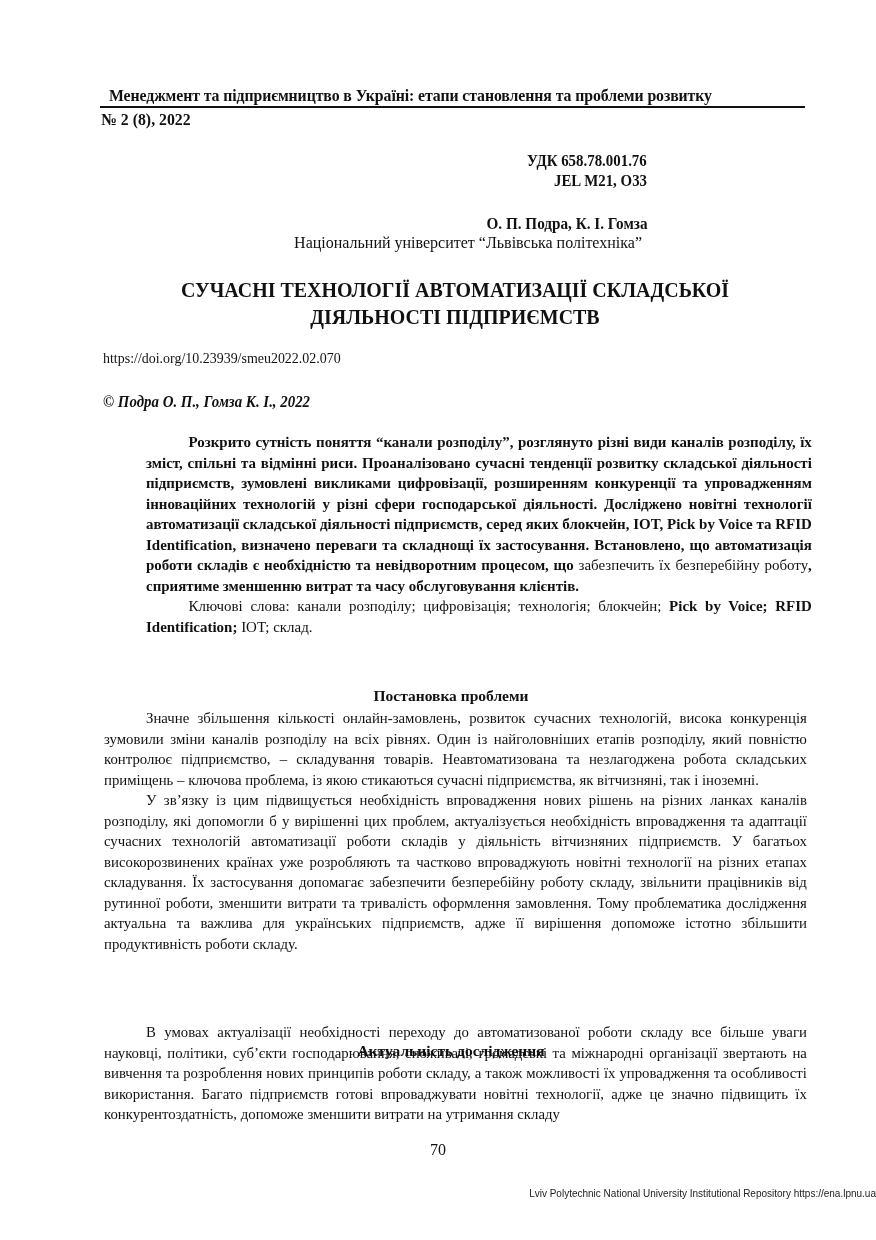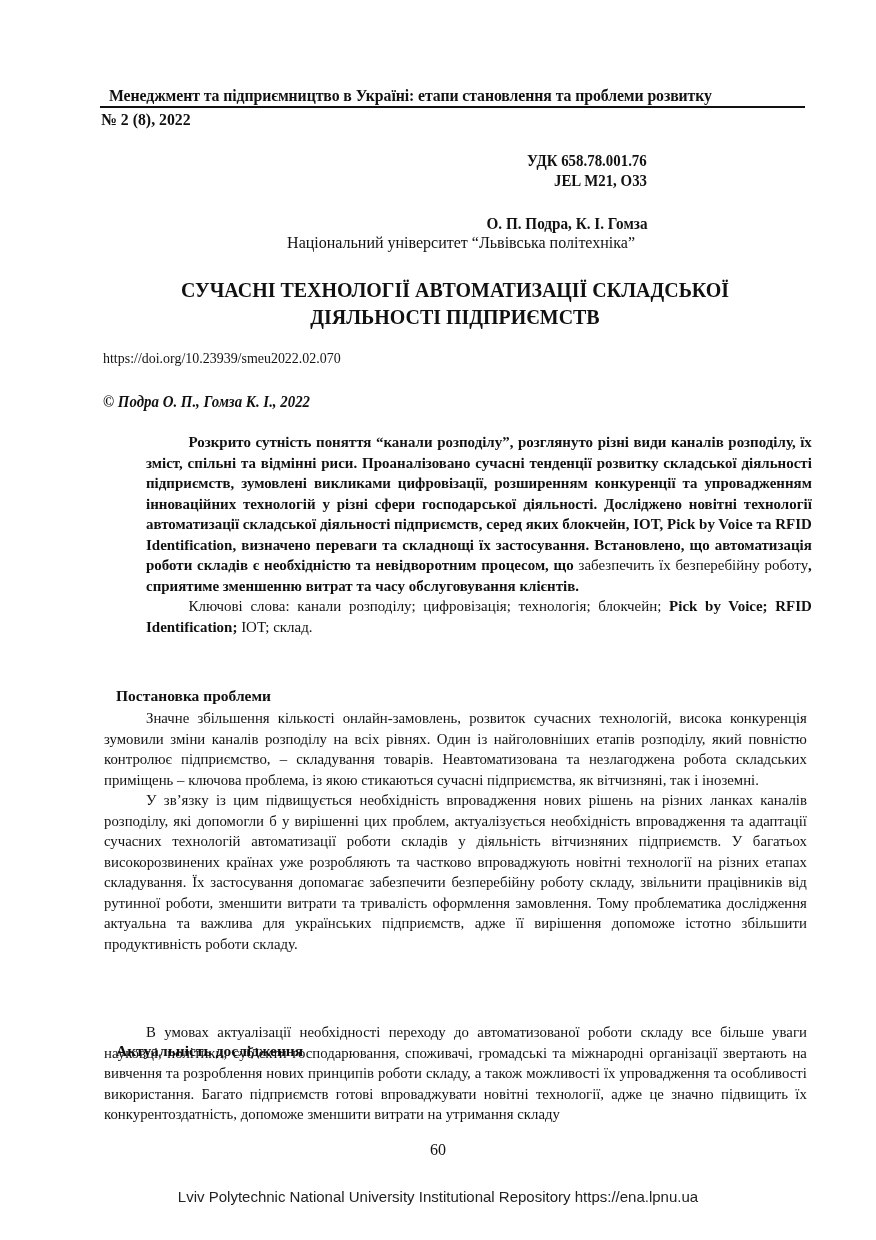--- a/index.html
+++ b/index.html
@@ -25,56 +25,56 @@
       position: absolute; right: 73px; font-weight: bold; font-size: 16px;
       transform: scaleX(0.93); transform-origin: right top; text-align: right;
     }
     .udk { top: 152px; }
     .jel { top: 172px; }
     .authors {
       position: absolute; right: 73px; top: 215px; font-weight: bold; font-size: 16px;
       transform: scaleX(0.95); transform-origin: right top; text-align: right;
     }
     .affiliation {
-      position: absolute; right: 85px; top: 234px; font-size: 16px;
+      position: absolute; right: 78px; top: 234px; font-size: 16px;
       text-align: right;
     }
     .title {
       position: absolute; left: 100px; width: 710px; top: 277px;
       text-align: center; font-weight: bold; font-size: 21px; line-height: 27px;
       transform: scaleX(0.95); transform-origin: center top;
     }
     .doi { position: absolute; left: 103px; top: 350px; font-size: 15px; transform: scaleX(0.93); transform-origin: left top; }
     .copyright {
       position: absolute; left: 103px; top: 393px; font-size: 16px; font-style: italic; font-weight: bold;
       transform: scaleX(0.93); transform-origin: left top;
     }
     .abstract {
       position: absolute; left: 146px; top: 432px; width: 690px;
       font-size: 15.5px; line-height: 20.5px; text-align: justify;
       transform: scaleX(0.965); transform-origin: left top;
     }
     .abstract p { margin: 0; text-indent: 44px; }
     .abstract .b { font-weight: bold; }
     .section-heading {
-      position: absolute; left: 116px; width: 710px; text-align: left;
+      position: absolute; left: 96px; width: 710px; text-align: center;
       font-weight: bold; font-size: 15.5px;
     }
     .body-text {
       position: absolute; left: 104px; width: 736px;
       font-size: 15.5px; line-height: 20.5px; text-align: justify;
       transform: scaleX(0.955); transform-origin: left top;
     }
     .body-text p { margin: 0; text-indent: 44px; }
     .page-number {
       position: absolute; left: 0; width: 876px; top: 1141px; text-align: center; font-size: 16px;
     }
     .footer {
-      position: absolute; left: 0; width: 876px; top: 1188px; text-align: center;
-      font-family: "Liberation Sans", sans-serif; font-size: 15px; color: #222;
+      position: absolute; left: 0; width: 876px; top: 1188px; text-align: right;
+      font-family: "Liberation Sans", sans-serif; font-size: 10px; color: #222;
     }
   </style>
 </head>
 <body>
 
 <div class="page">
 
   <div class="header-title">Менеджмент та підприємництво в Україні: етапи становлення та проблеми розвитку</div>
   <div class="header-rule"></div>
   <div class="issue">№ 2 (8), 2022</div>
@@ -102,16 +102,16 @@
   <div class="body-text" style="top:708px;">
     <p>Значне збільшення кількості онлайн-замовлень, розвиток сучасних технологій, висока конкуренція зумовили зміни каналів розподілу на всіх рівнях. Один із найголовніших етапів розподілу, який повністю контролює підприємство, – складування товарів. Неавтоматизована та незлагоджена робота складських приміщень – ключова проблема, із якою стикаються сучасні підприємства, як вітчизняні, так і іноземні.</p>
     <p>У зв’язку із цим підвищується необхідність впровадження нових рішень на різних ланках каналів розподілу, які допомогли б у вирішенні цих проблем, актуалізується необхідність впровадження та адаптації сучасних технологій автоматизації роботи складів у діяльність вітчизняних підприємств. У багатьох високорозвинених країнах уже розробляють та частково впроваджують новітні технології на різних етапах складування. Їх застосування допомагає забезпечити безперебійну роботу складу, звільнити працівників від рутинної роботи, зменшити витрати та тривалість оформлення замовлення. Тому проблематика дослідження актуальна та важлива для українських підприємств, адже її вирішення допоможе істотно збільшити продуктивність роботи складу.</p>
   </div>
 
   <div class="section-heading" style="top:1002px;margin-top:40px;">Актуальність дослідження</div>
   <div class="body-text" style="top:1022px;">
     <p>В умовах актуалізації необхідності переходу до автоматизованої роботи складу все більше уваги науковці, політики, суб’єкти господарювання, споживачі, громадські та міжнародні організації звертають на вивчення та розроблення нових принципів роботи складу, а також можливості їх упровадження та особливості використання. Багато підприємств готові впроваджувати новітні технології, адже це значно підвищить їх конкурентоздатність, допоможе зменшити витрати на утримання складу</p>
   </div>
 
-  <div class="page-number">60</div>
+  <div class="page-number">70</div>
   <div class="footer">Lviv Polytechnic National University Institutional Repository https://ena.lpnu.ua</div>
 
 </div>
 
 </body></html>

